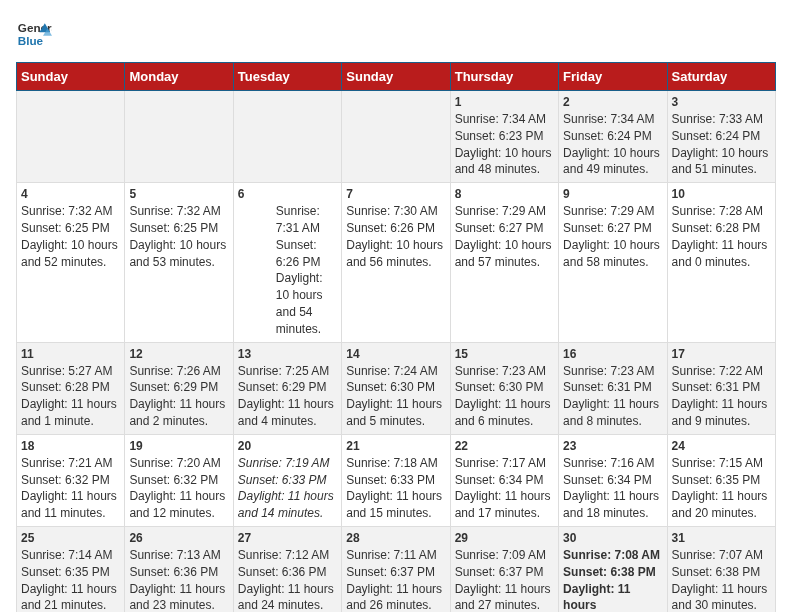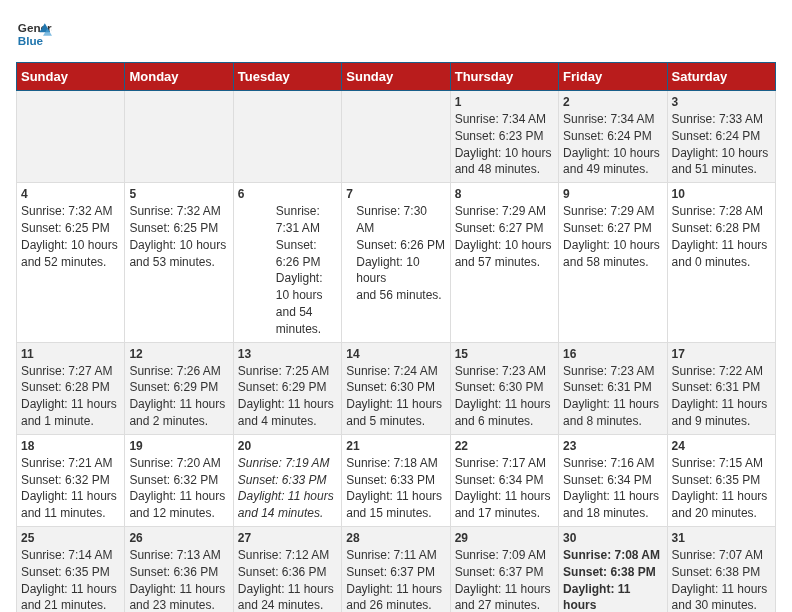--- a/index.html
+++ b/index.html
@@ -152,21 +152,21 @@
         </td>
         <td>
           <span class="day-number">6</span>
           <div class="day-info" style="white-space: pre-line; margin-left: 38px;">Sunrise: 7:31 AM
 Sunset: 6:26 PM
 Daylight: 10 hours
 and 54 minutes.</div>
         </td>
         <td>
           <span class="day-number">7</span>
-          <div class="day-info" style="white-space: pre-line; margin-left: 10px;">Sunrise: 7:30 AM
+          <div class="day-info" style="white-space: pre-line;">Sunrise: 7:30 AM
 Sunset: 6:26 PM
 Daylight: 10 hours
 and 56 minutes.</div>
         </td>
         <td>
           <span class="day-number">8</span>
           <div class="day-info" style="white-space: pre-line;">Sunrise: 7:29 AM
 Sunset: 6:27 PM
 Daylight: 10 hours
 and 57 minutes.</div>
@@ -182,21 +182,21 @@
           <span class="day-number">10</span>
           <div class="day-info" style="white-space: pre-line;">Sunrise: 7:28 AM
 Sunset: 6:28 PM
 Daylight: 11 hours
 and 0 minutes.</div>
         </td>
       </tr>
       <tr>
         <td>
           <span class="day-number">11</span>
-          <div class="day-info" style="white-space: pre-line;">Sunrise: 7:27 AM
+          <div class="day-info" style="white-space: pre-line;">Sunrise: 5:27 AM
 Sunset: 6:28 PM
 Daylight: 11 hours
 and 1 minute.</div>
         </td>
         <td>
           <span class="day-number">12</span>
           <div class="day-info" style="white-space: pre-line;">Sunrise: 7:26 AM
 Sunset: 6:29 PM
 Daylight: 11 hours
 and 2 minutes.</div>

